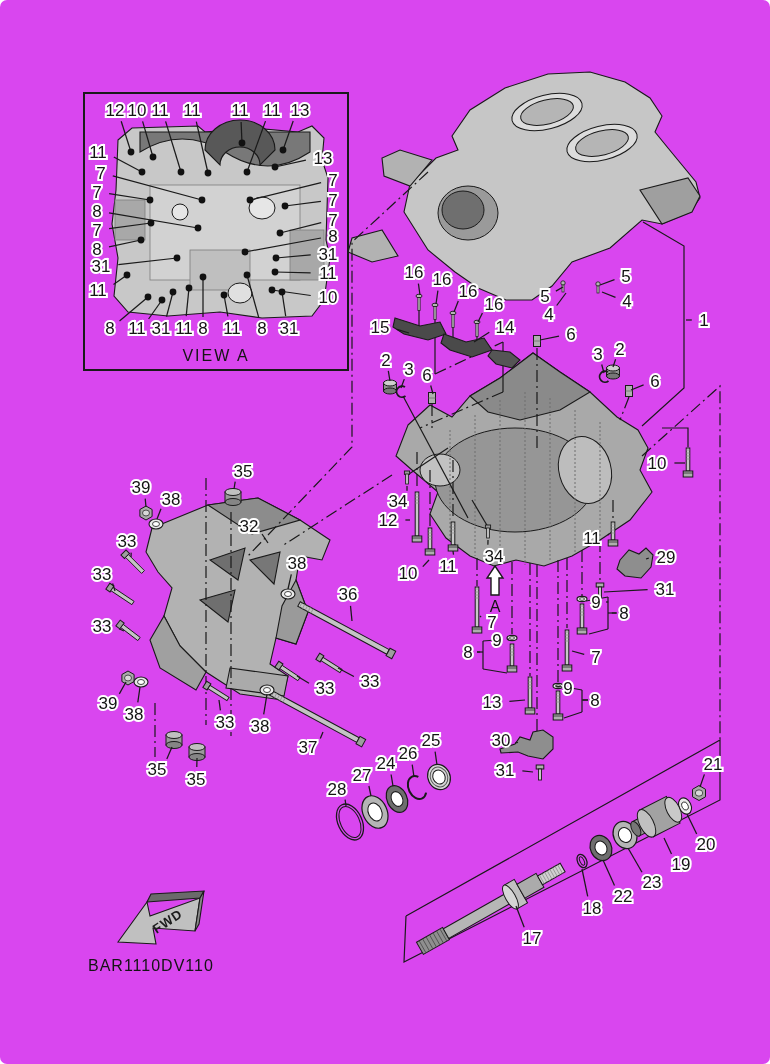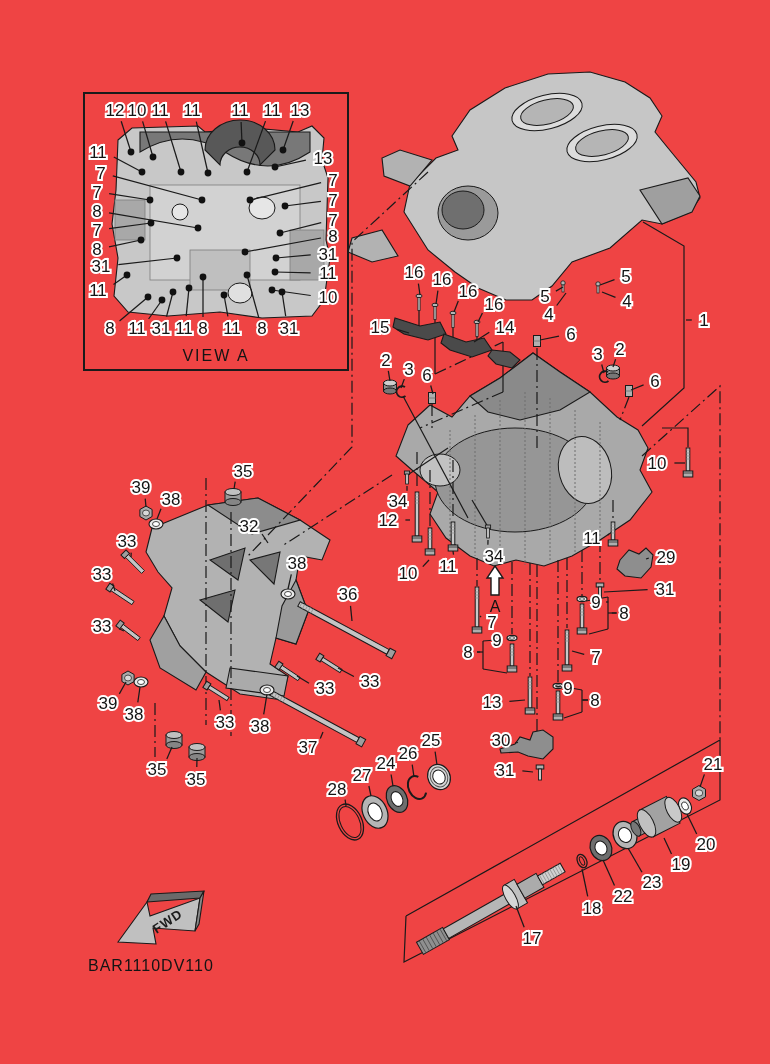--- a/index.html
+++ b/index.html
@@ -1,17 +1,17 @@
 <!DOCTYPE html>
 <html><head>
 <meta charset="utf-8">
 <style>
   html,body{margin:0;padding:0;background:#fff;}
-  #stage{position:relative;width:770px;height:1064px;background:#ef4444;overflow:hidden;
-         font-family:"Liberation Sans",sans-serif;}
+  #stage{position:relative;width:770px;height:1064px;background:#d946ef;overflow:hidden;
+         font-family:"Liberation Sans",sans-serif;border-radius:7px;}
   svg{position:absolute;left:0;top:0;}
   text{font-family:"Liberation Sans",sans-serif;}
   .co{font-size:17px;fill:#141414;stroke:#ffffff;stroke-width:4px;paint-order:stroke;}
   .cap{font-size:16px;fill:#141414;letter-spacing:2px;}
   .code{font-size:16px;fill:#141414;letter-spacing:1px;}
   .fwd{font-size:13px;font-weight:bold;fill:#1c1c1c;letter-spacing:1px;}
   .aletter{font-size:16px;fill:#141414;}
 </style>
 </head>
 <body>

